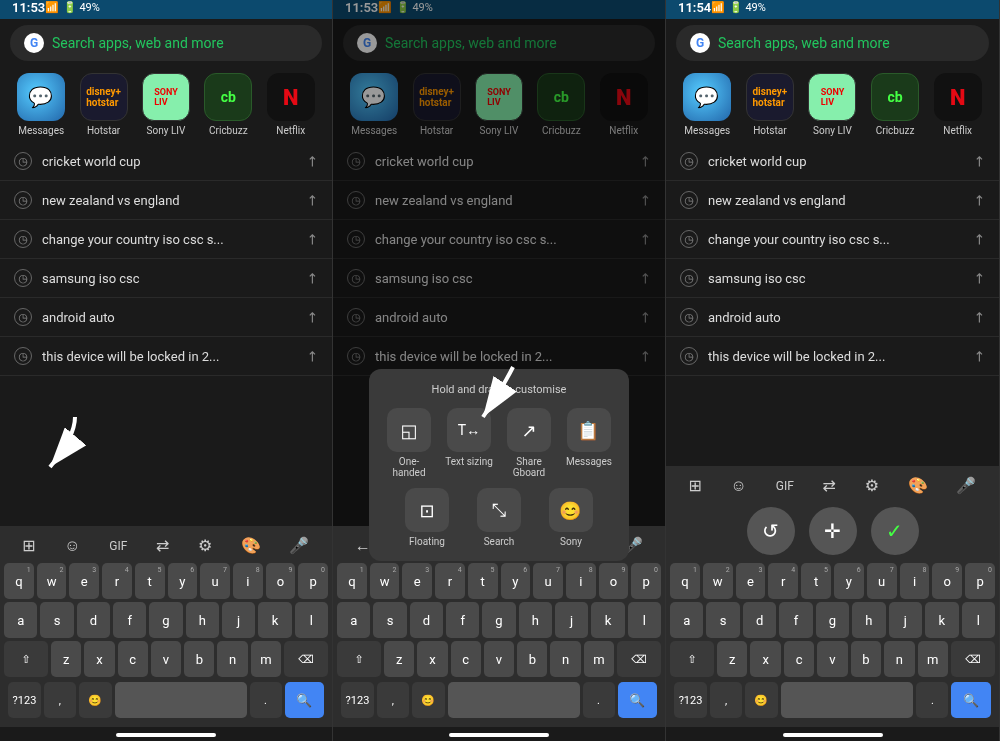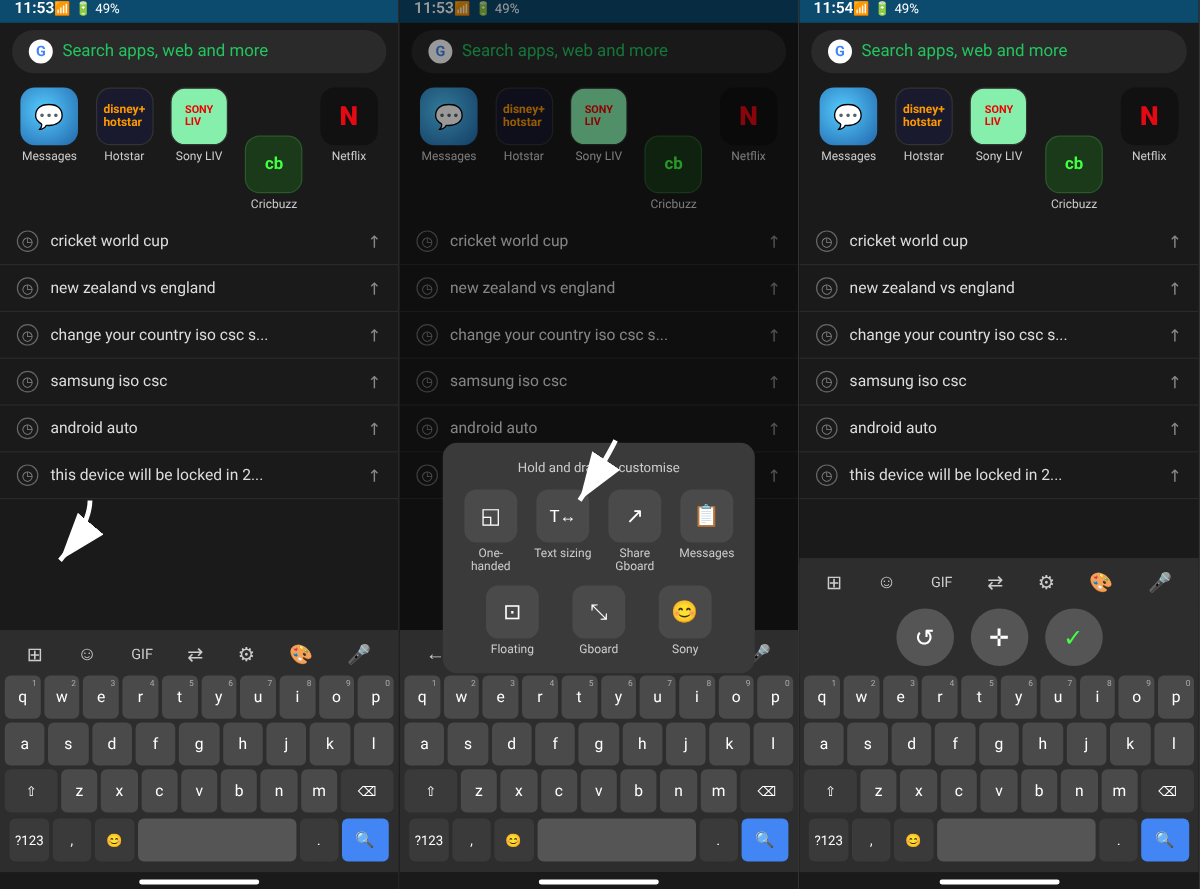--- a/index.html
+++ b/index.html
@@ -96,21 +96,21 @@
     .app-label {
       color: #ccc;
       font-size: 10px;
       text-align: left;
     }
 
     
     .icon-messages { background: radial-gradient(circle at 40% 40%, #5cf, #26a); }
     .icon-hotstar { background: #1a1a2e; border: 1px solid #333; }
     .icon-sonyliv { background: #86efac; border: 1px solid #333; }
-    .icon-cricbuzz { background: #1a3a1a; border: 1px solid #2a5a2a; margin-top: 40px; }
+    .icon-cricbuzz { background: #1a3a1a; border: 1px solid #2a5a2a; }
     .icon-netflix { background: #111; }
 
     .search-suggestions {
       flex: 1;
       overflow: hidden;
     }
     .suggestion-item {
       display: flex;
       align-items: center;
       padding: 10px 14px;
@@ -527,21 +527,21 @@
         <span class="context-item-label">Messages</span>
       </div>
     </div>
     <div class="context-menu-row2">
       <div class="context-menu-item">
         <div class="context-icon-box">⊡</div>
         <span class="context-item-label">Floating</span>
       </div>
       <div class="context-menu-item">
         <div class="context-icon-box">⤡</div>
-        <span class="context-item-label">Gboard</span>
+        <span class="context-item-label">Search</span>
       </div>
       <div class="context-menu-item">
         <div class="context-icon-box">😊</div>
         <span class="context-item-label">Sony</span>
       </div>
     </div>
   </div>
 
   <div style="position:absolute; bottom:300px; left:120px; z-index:15; pointer-events:none;">
     <svg width="80" height="80">

